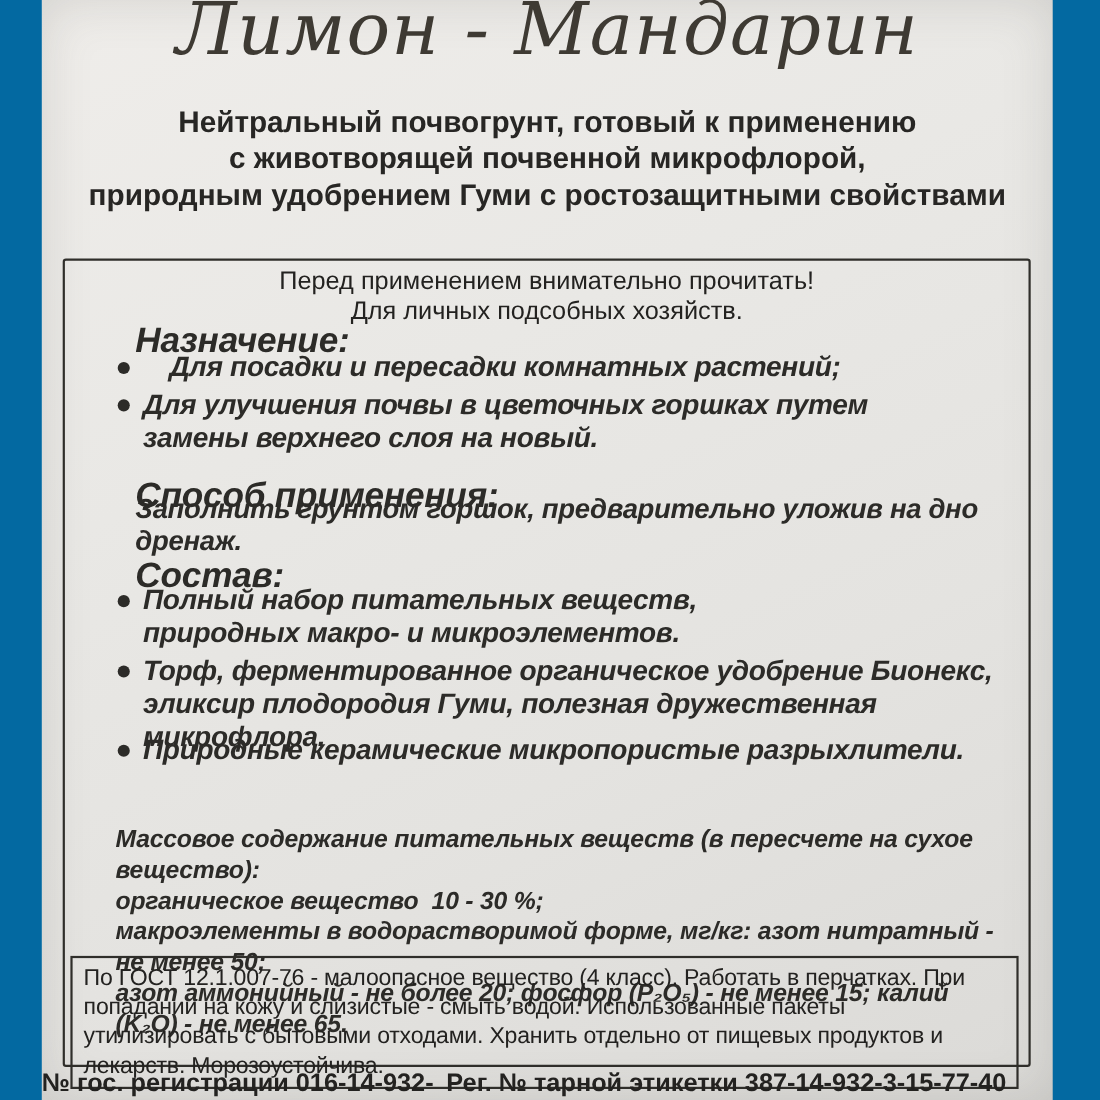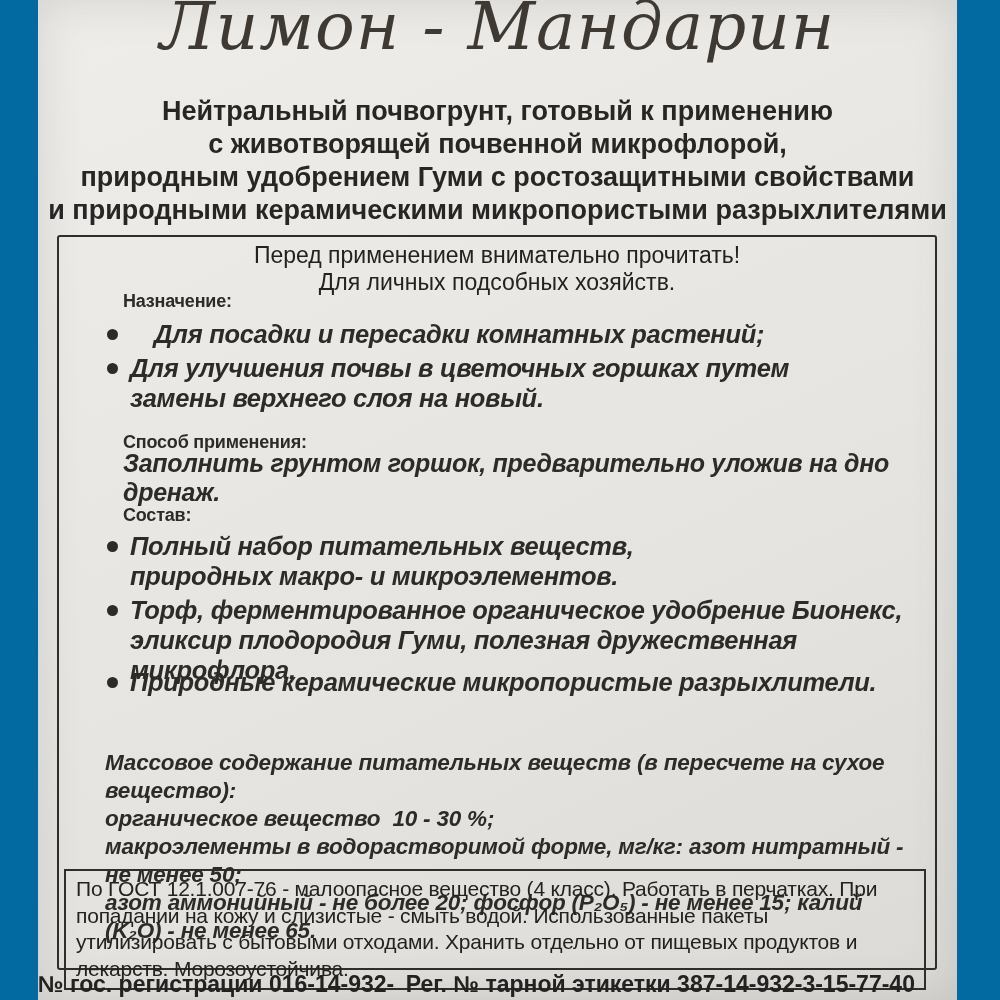--- a/index.html
+++ b/index.html
@@ -39,22 +39,22 @@
     border-radius:3px;
   }
   .main-box > div{position:absolute;}
   .notice{
     top:5px;left:0;width:100%;
     text-align:center;
     font-size:23px;line-height:27px;
     color:#232220;
   }
   .sec-heading{
-    font-weight:700;
-    font-size:18px;
+    font-style:italic;font-weight:700;
+    font-size:32px;
     letter-spacing:-0.2px;
   }
   .body-it{
     font-style:italic;font-weight:700;
     font-size:25px;line-height:29px;
     letter-spacing:-0.3px;
   }
   .brow{display:flex;align-items:flex-start;}
   .bdot{
     flex:0 0 auto;
@@ -98,21 +98,20 @@
 
 <div class="photo">
   <div class="label">
 
     <div class="title">Лимон - Мандарин</div>
 
     <div class="subtitle">
       <div>Нейтральный почвогрунт, готовый к применению</div>
       <div>с животворящей почвенной микрофлорой,</div>
       <div>природным удобрением Гуми с ростозащитными свойствами</div>
-      <div>и природными керамическими микропористыми разрыхлителями</div>
     </div>
 
     <div class="main-box">
 
       <div class="notice">
         <div>Перед применением внимательно прочитать!</div>
         <div>Для личных подсобных хозяйств.</div>
       </div>
 
       <div class="sec-heading" style="top:54px;left:64px;">Назначение:</div>

